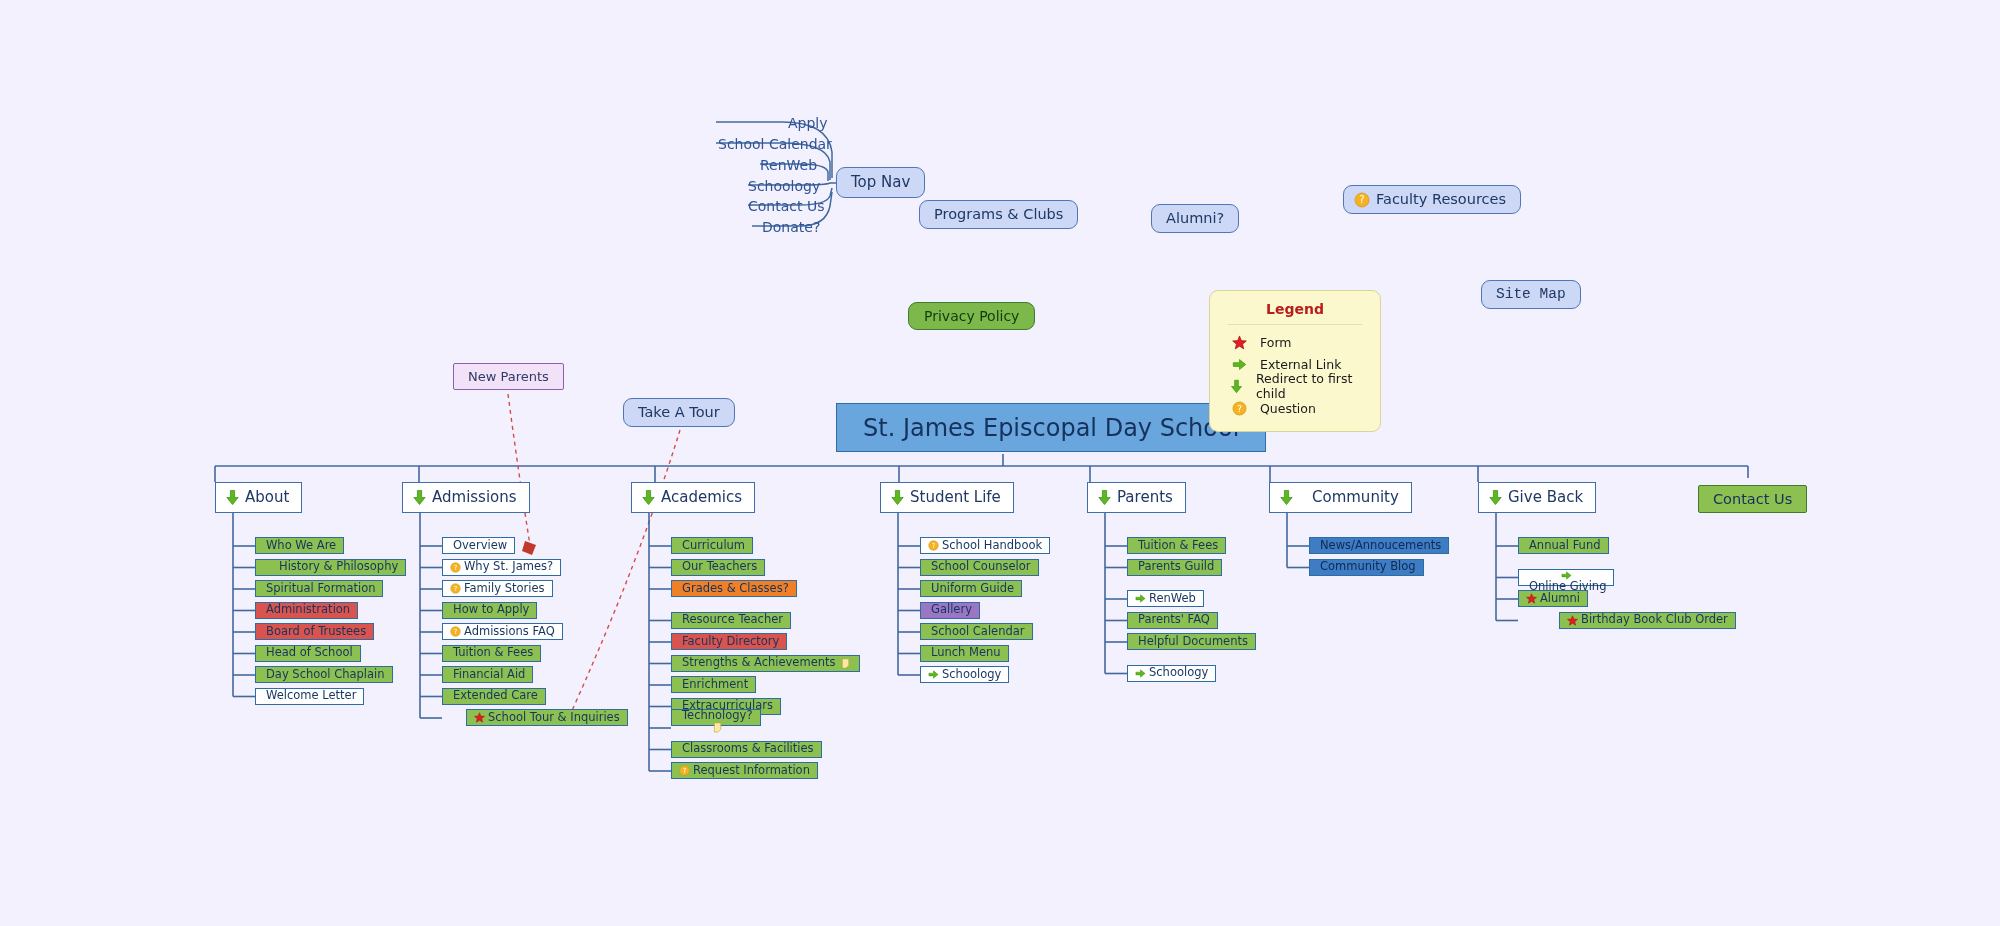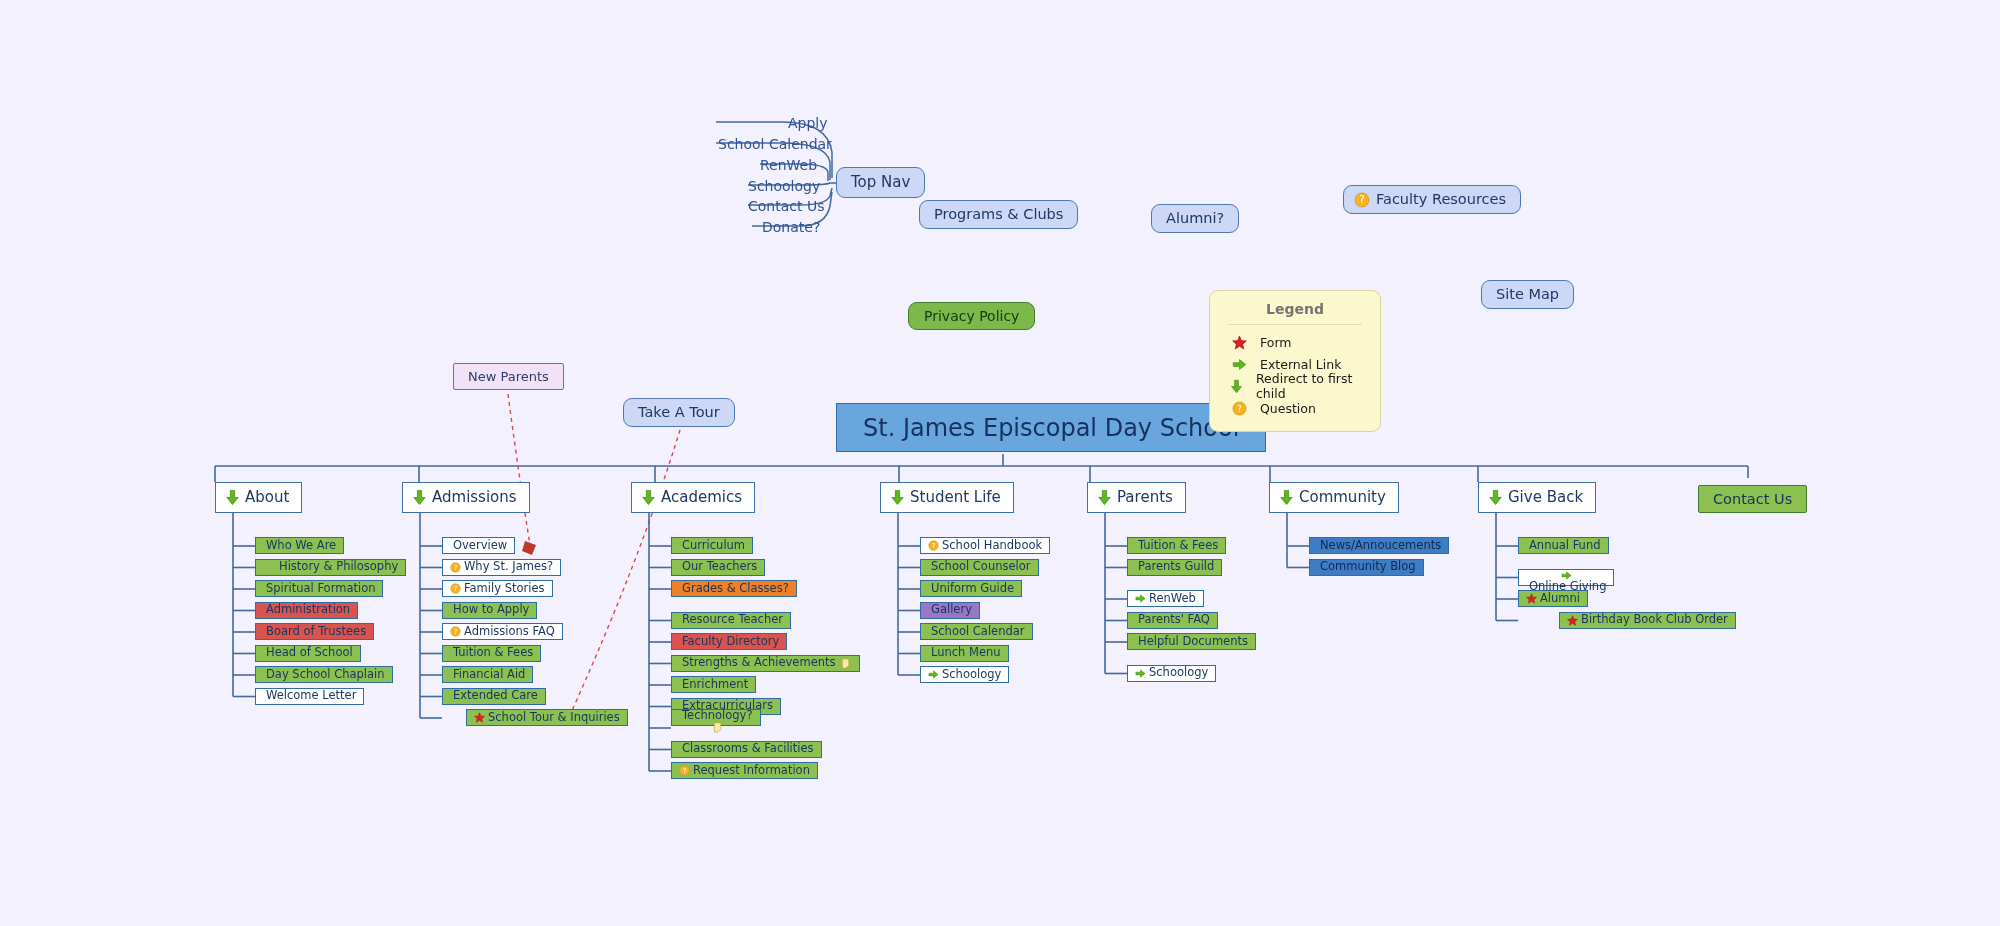--- a/index.html
+++ b/index.html
@@ -68,21 +68,21 @@
   .greenbox{
     background:#8cc152;border:1.5px solid #3f7a2e;border-radius:2px;
     font-size:14.5px;height:28px;padding:0 14px;justify-content:center;color:#15315c;
   }
 
   
   .legend{
     position:absolute;background:#fbf8ce;border:1px solid #d8d49a;border-radius:9px;
     padding:10px 18px 12px 18px;box-sizing:border-box;
   }
-  .legend-title{font-size:14px;font-weight:bold;text-align:center;color:#737373;
+  .legend-title{font-size:14px;font-weight:bold;text-align:center;color:#b91c1c;
     padding-bottom:7px;border-bottom:1px solid #e3dfae;margin-bottom:6px;}
   .legend-row{display:flex;align-items:center;height:22px;font-size:12.5px;color:#1a1a1a;}
   .legend-row .ic{width:22px;display:flex;justify-content:center;align-items:center;}
 
   
   .ico{display:inline-flex;align-items:center;justify-content:center;flex:0 0 auto;}
   .ico svg{display:block;}
 </style>
 </head>
 <body>
@@ -243,21 +243,21 @@
       </div>
       <div class="node bubble" style="padding-left: 10px; left: 1343px; top: 185px;">
         <span class="ico">
           <svg width="16" height="16" viewBox="0 0 24 24">
             <circle cx="12" cy="12" r="10.5" fill="#f5b324" stroke="#d08f0c" stroke-width="1"></circle>
             <text x="12" y="17" text-anchor="middle" font-size="15" fill="#ffffff" font-family="DejaVu Sans, sans-serif">?</text>
           </svg>
         </span>
         <span class="lbl" style="margin-left: 6px;">Faculty Resources</span>
       </div>
-      <div class="node bubble" style="left: 1481px; top: 280px;">
+      <div class="node bubble" style="left: 1481px; top: 280px; font-family: Liberation Mono, monospace;">
         <span class="lbl">Site Map</span>
       </div>
       <div class="node greennode" style="left: 908px; top: 302px;">
         <span class="lbl">Privacy Policy</span>
       </div>
       <div class="node pinknode" style="left: 453px; top: 363px;">
         <span class="lbl">New Parents</span>
       </div>
       <div class="node bubble" style="left: 623px; top: 398px;">
         <span class="lbl">Take A Tour</span>
@@ -525,21 +525,21 @@
         <span class="lbl">Helpful Documents</span>
       </div>
       <div class="node chip c-white" style="left: 1127px; top: 664.5px;">
         <span class="ico">
           <svg width="11" height="11" viewBox="0 0 24 24">
             <path d="M2 9 h10 v-5 l10 8 -10 8 v-5 h-10 z" fill="#5bb81e" stroke="#3f8a12" stroke-width="1"></path>
           </svg>
         </span>
         <span class="lbl">Schoology</span>
       </div>
-      <div class="node branch" style="left: 1269px; top: 482px;">
+      <div class="node branch" style="left: 1269px; top: 482px; gap: 13px;">
         <span class="ico">
           <svg width="17" height="17" viewBox="0 0 24 24">
             <path d="M9 2 h6 v10 h5 l-8 10 -8 -10 h5 z" fill="#5bb81e" stroke="#3f8a12" stroke-width="1"></path>
           </svg>
         </span>
         <span class="lbl">Community</span>
       </div>
       <div class="node chip c-blue" style="left: 1309px; top: 537px;">
         <span class="lbl">News/Annoucements</span>
       </div>

